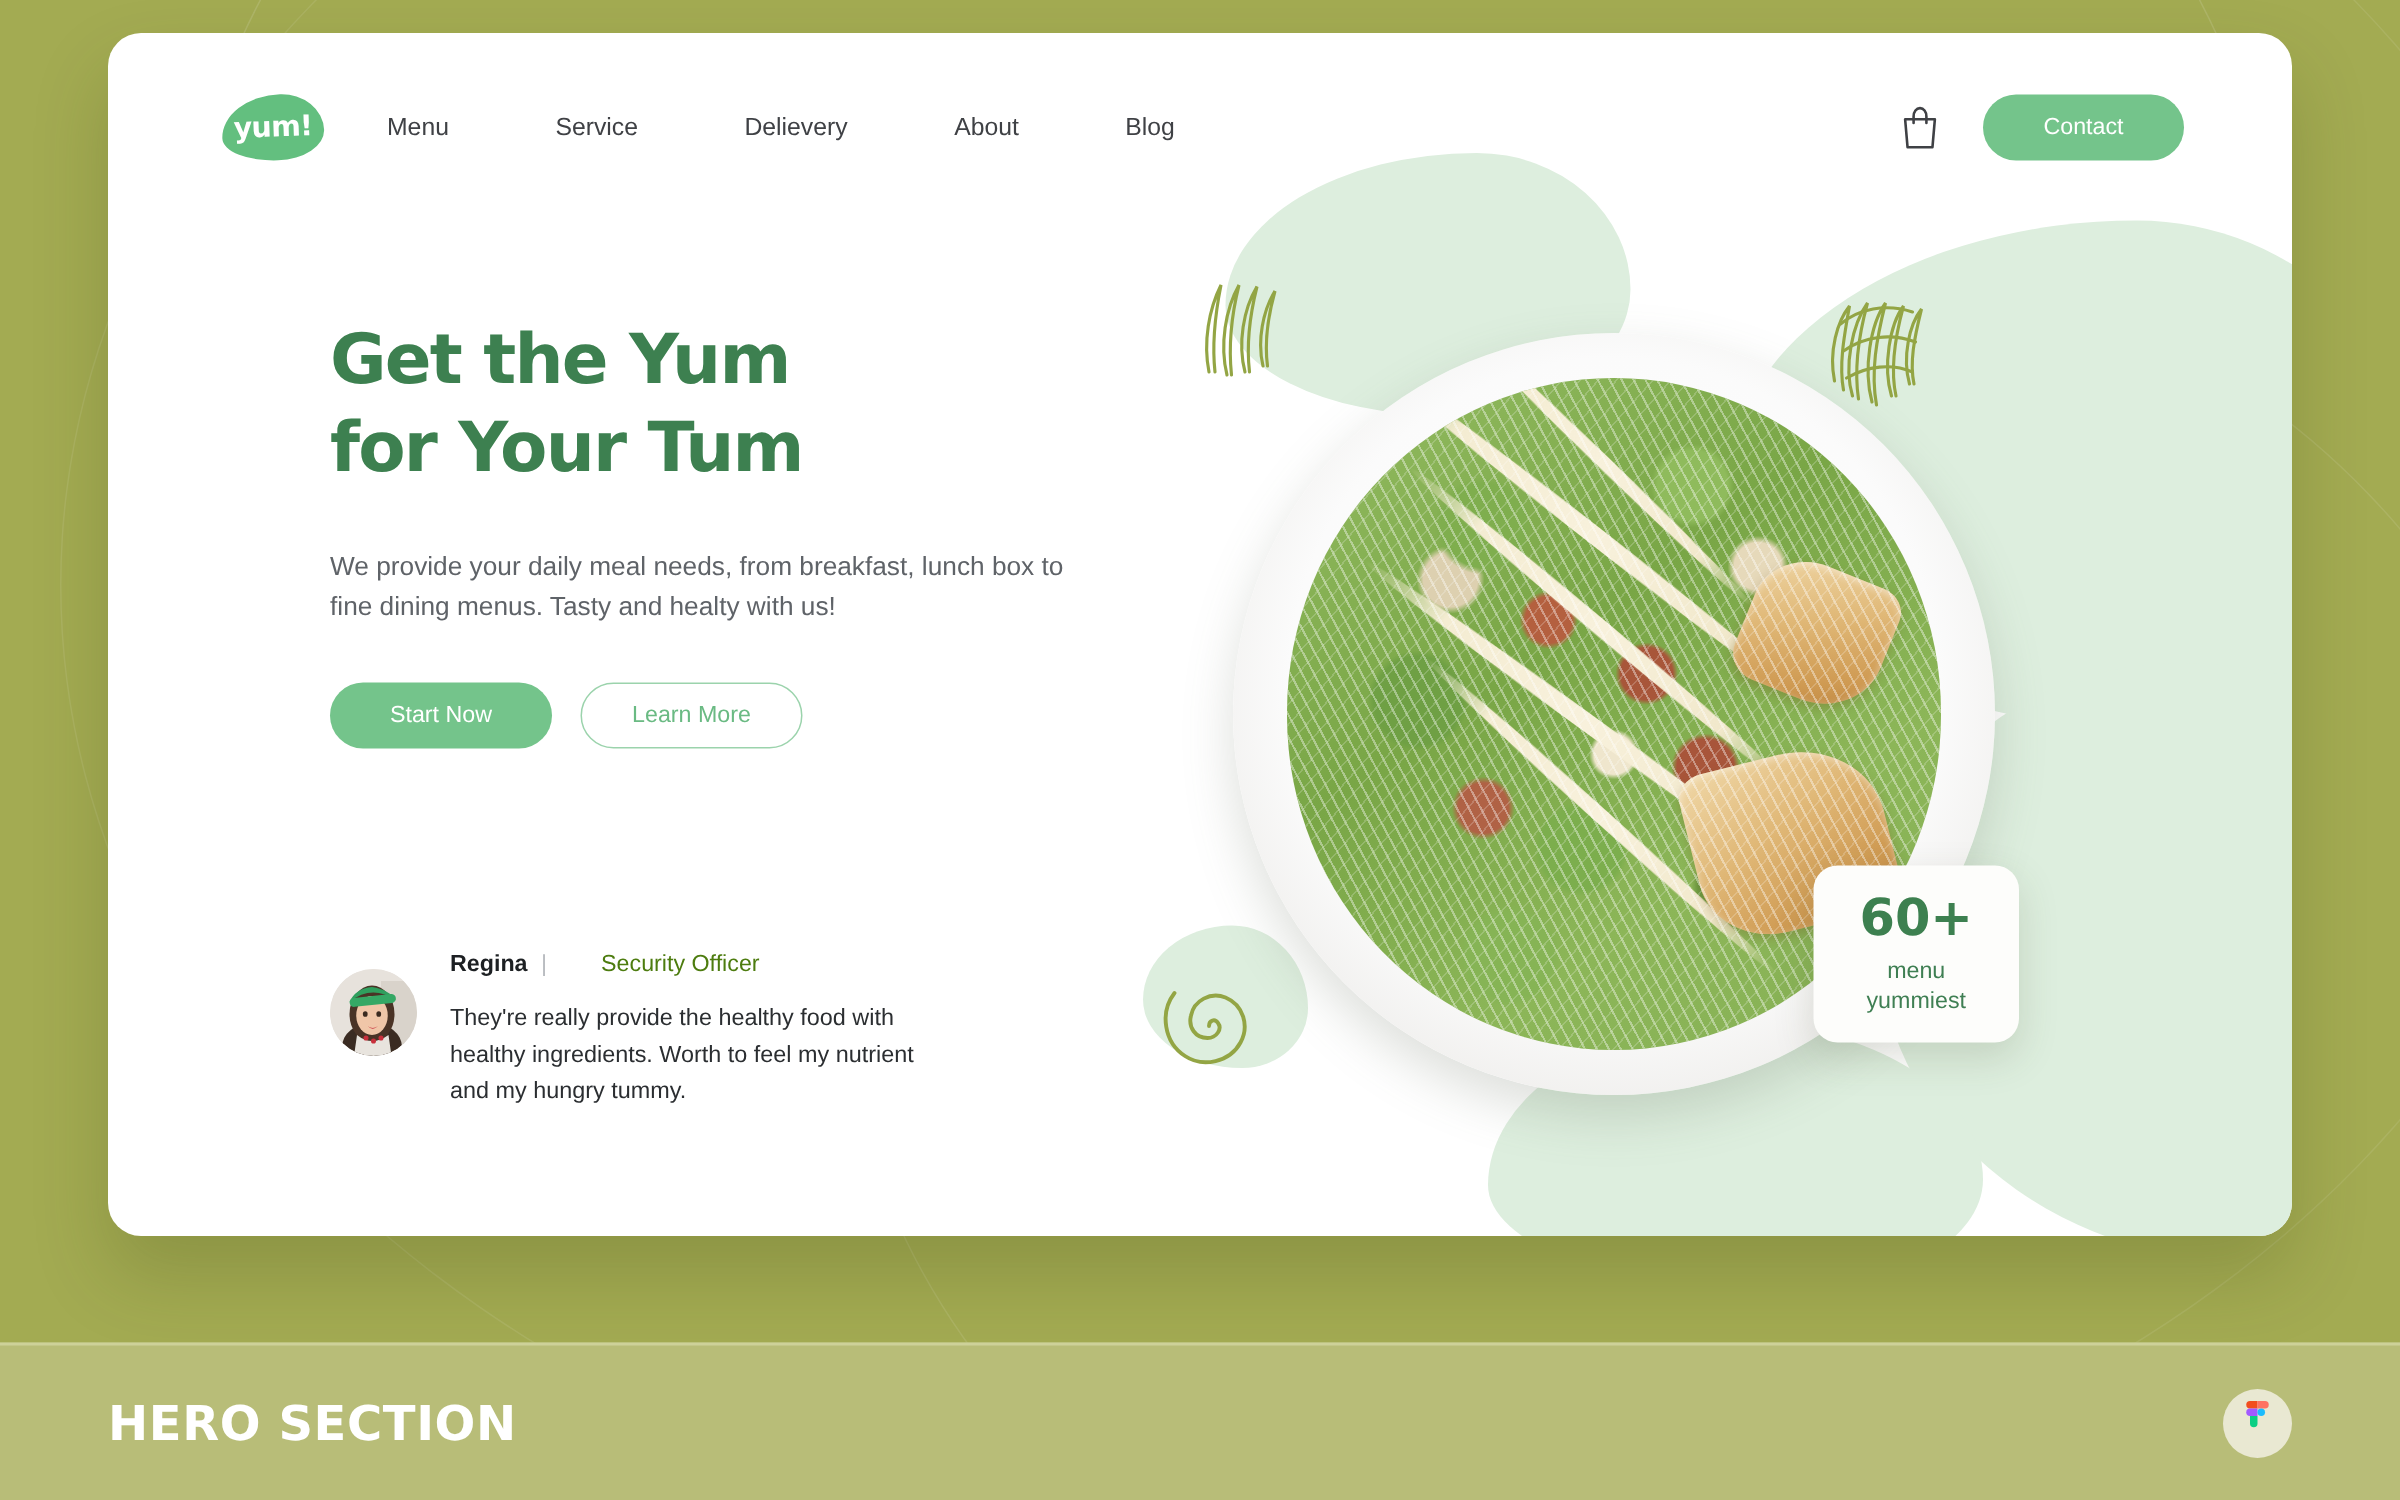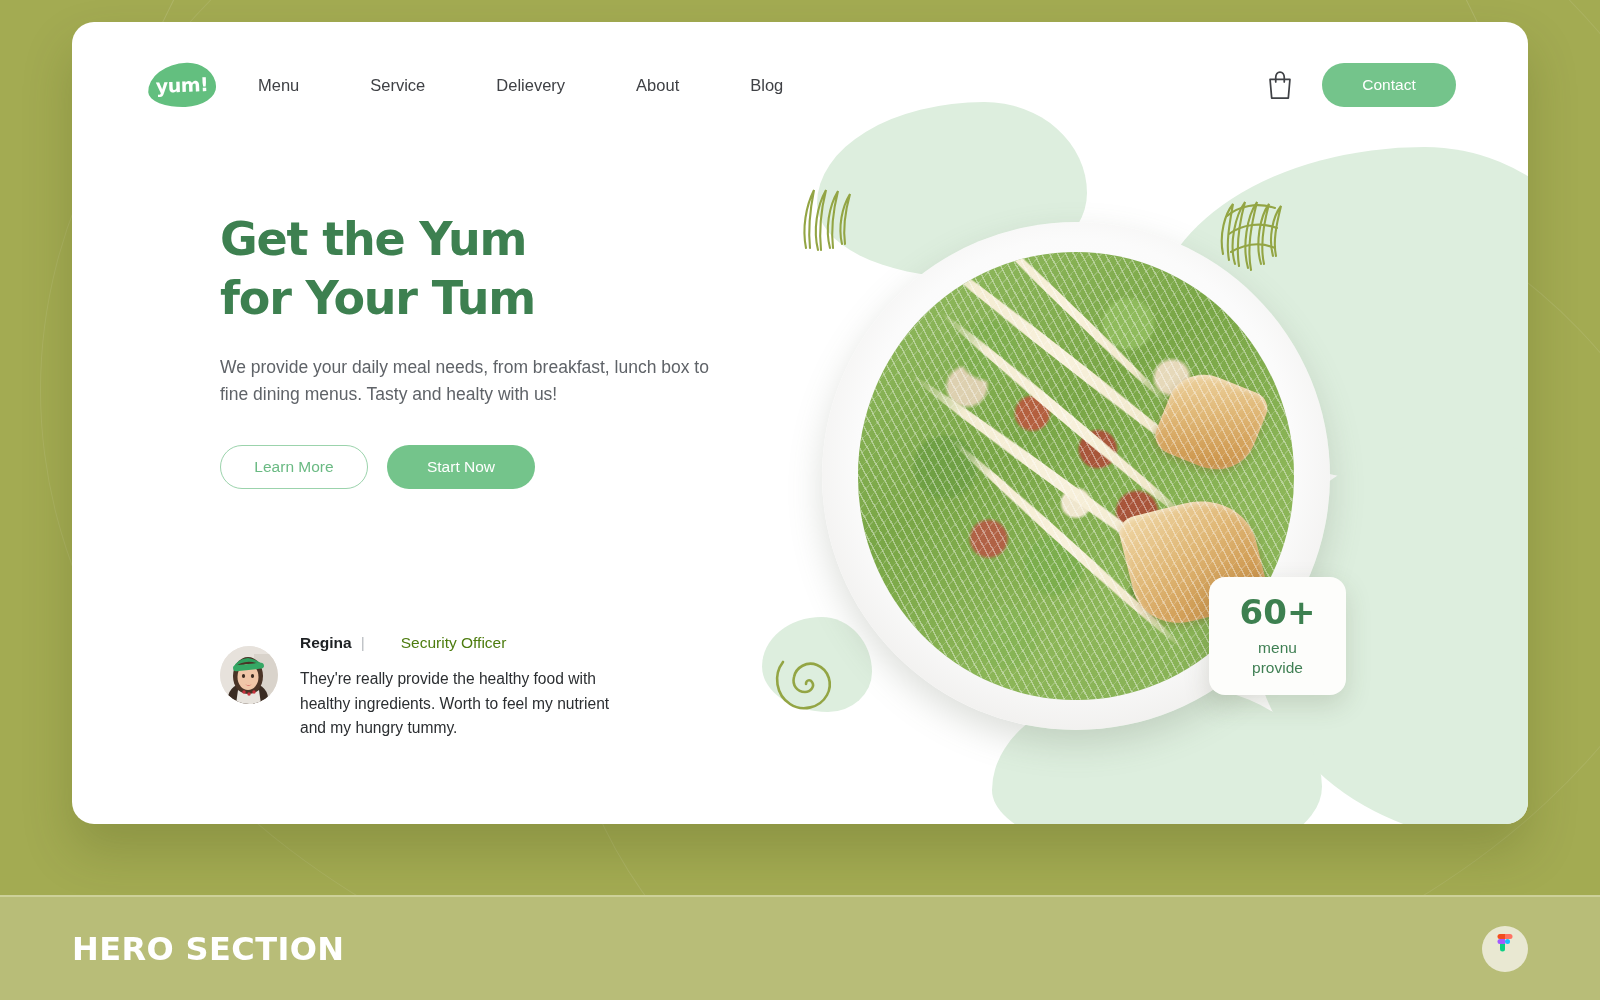--- a/index.html
+++ b/index.html
@@ -113,21 +113,21 @@
   }
   #headline {
     color: #3d8050;
     font-family: "DejaVu Sans", sans-serif;
     font-weight: 700;
     font-size: 46px;
     line-height: 1.28;
     letter-spacing: -1.2px;
   }
   #subcopy {
-    margin-top: 26px;
+    margin-top: 36px;
     color: #5f6368;
     font-size: 17.5px;
     line-height: 1.58;
     max-width: 512px;
   }
   #cta-row { margin-top: 36px; display: flex; align-items: center; gap: 19px; }
   .btn {
     height: 44px; border-radius: 26px;
     display: inline-flex; align-items: center; justify-content: center;
     font-size: 15.5px; cursor: pointer;
@@ -336,22 +336,22 @@
     </header>
 
     <div id="hero-copy">
       <h1 id="headline">
         <span>Get the Yum</span><br>
         <span>for Your Tum</span>
       </h1>
       <p id="subcopy">We provide your daily meal needs, from breakfast, lunch box to fine dining menus. Tasty and healty with us!</p>
 
       <div id="cta-row">
+        <button class="btn" id="start-now">Start Now</button>
         <button class="btn" id="learn-more">Learn More</button>
-        <button class="btn" id="start-now">Start Now</button>
       </div>
     </div>
 
     <div id="testimonial">
       <div id="avatar">
         <svg viewBox="0 0 58 58" width="58" height="58">
           <defs>
             <clipPath id="avClip">
                 <circle cx="29" cy="29" r="29"></circle>
               </clipPath>
@@ -397,21 +397,21 @@
           <div class="bread" style="left:70%; top:28%; width:22%; height:20%; border-radius:40% 18% 44% 20%; transform:rotate(22deg);"></div>
           <div id="parmesan"></div>
         </div>
       </div>
     </div>
 
     <div id="badge">
       <div id="badge-number">60+</div>
       <div id="badge-label">
         <span>menu</span><br>
-        <span>provide</span>
+        <span>yummiest</span>
       </div>
     </div>
 
   </div>
 
   <div id="caption-bar">
     <div id="caption-title">HERO SECTION</div>
     <div id="figma-badge">
       <svg width="20" height="30" viewBox="0 0 20 30">
         <path d="M5 0 H10 V5 H5 A2.5 2.5 0 0 1 5 0Z" fill="#f24e1e"></path>

